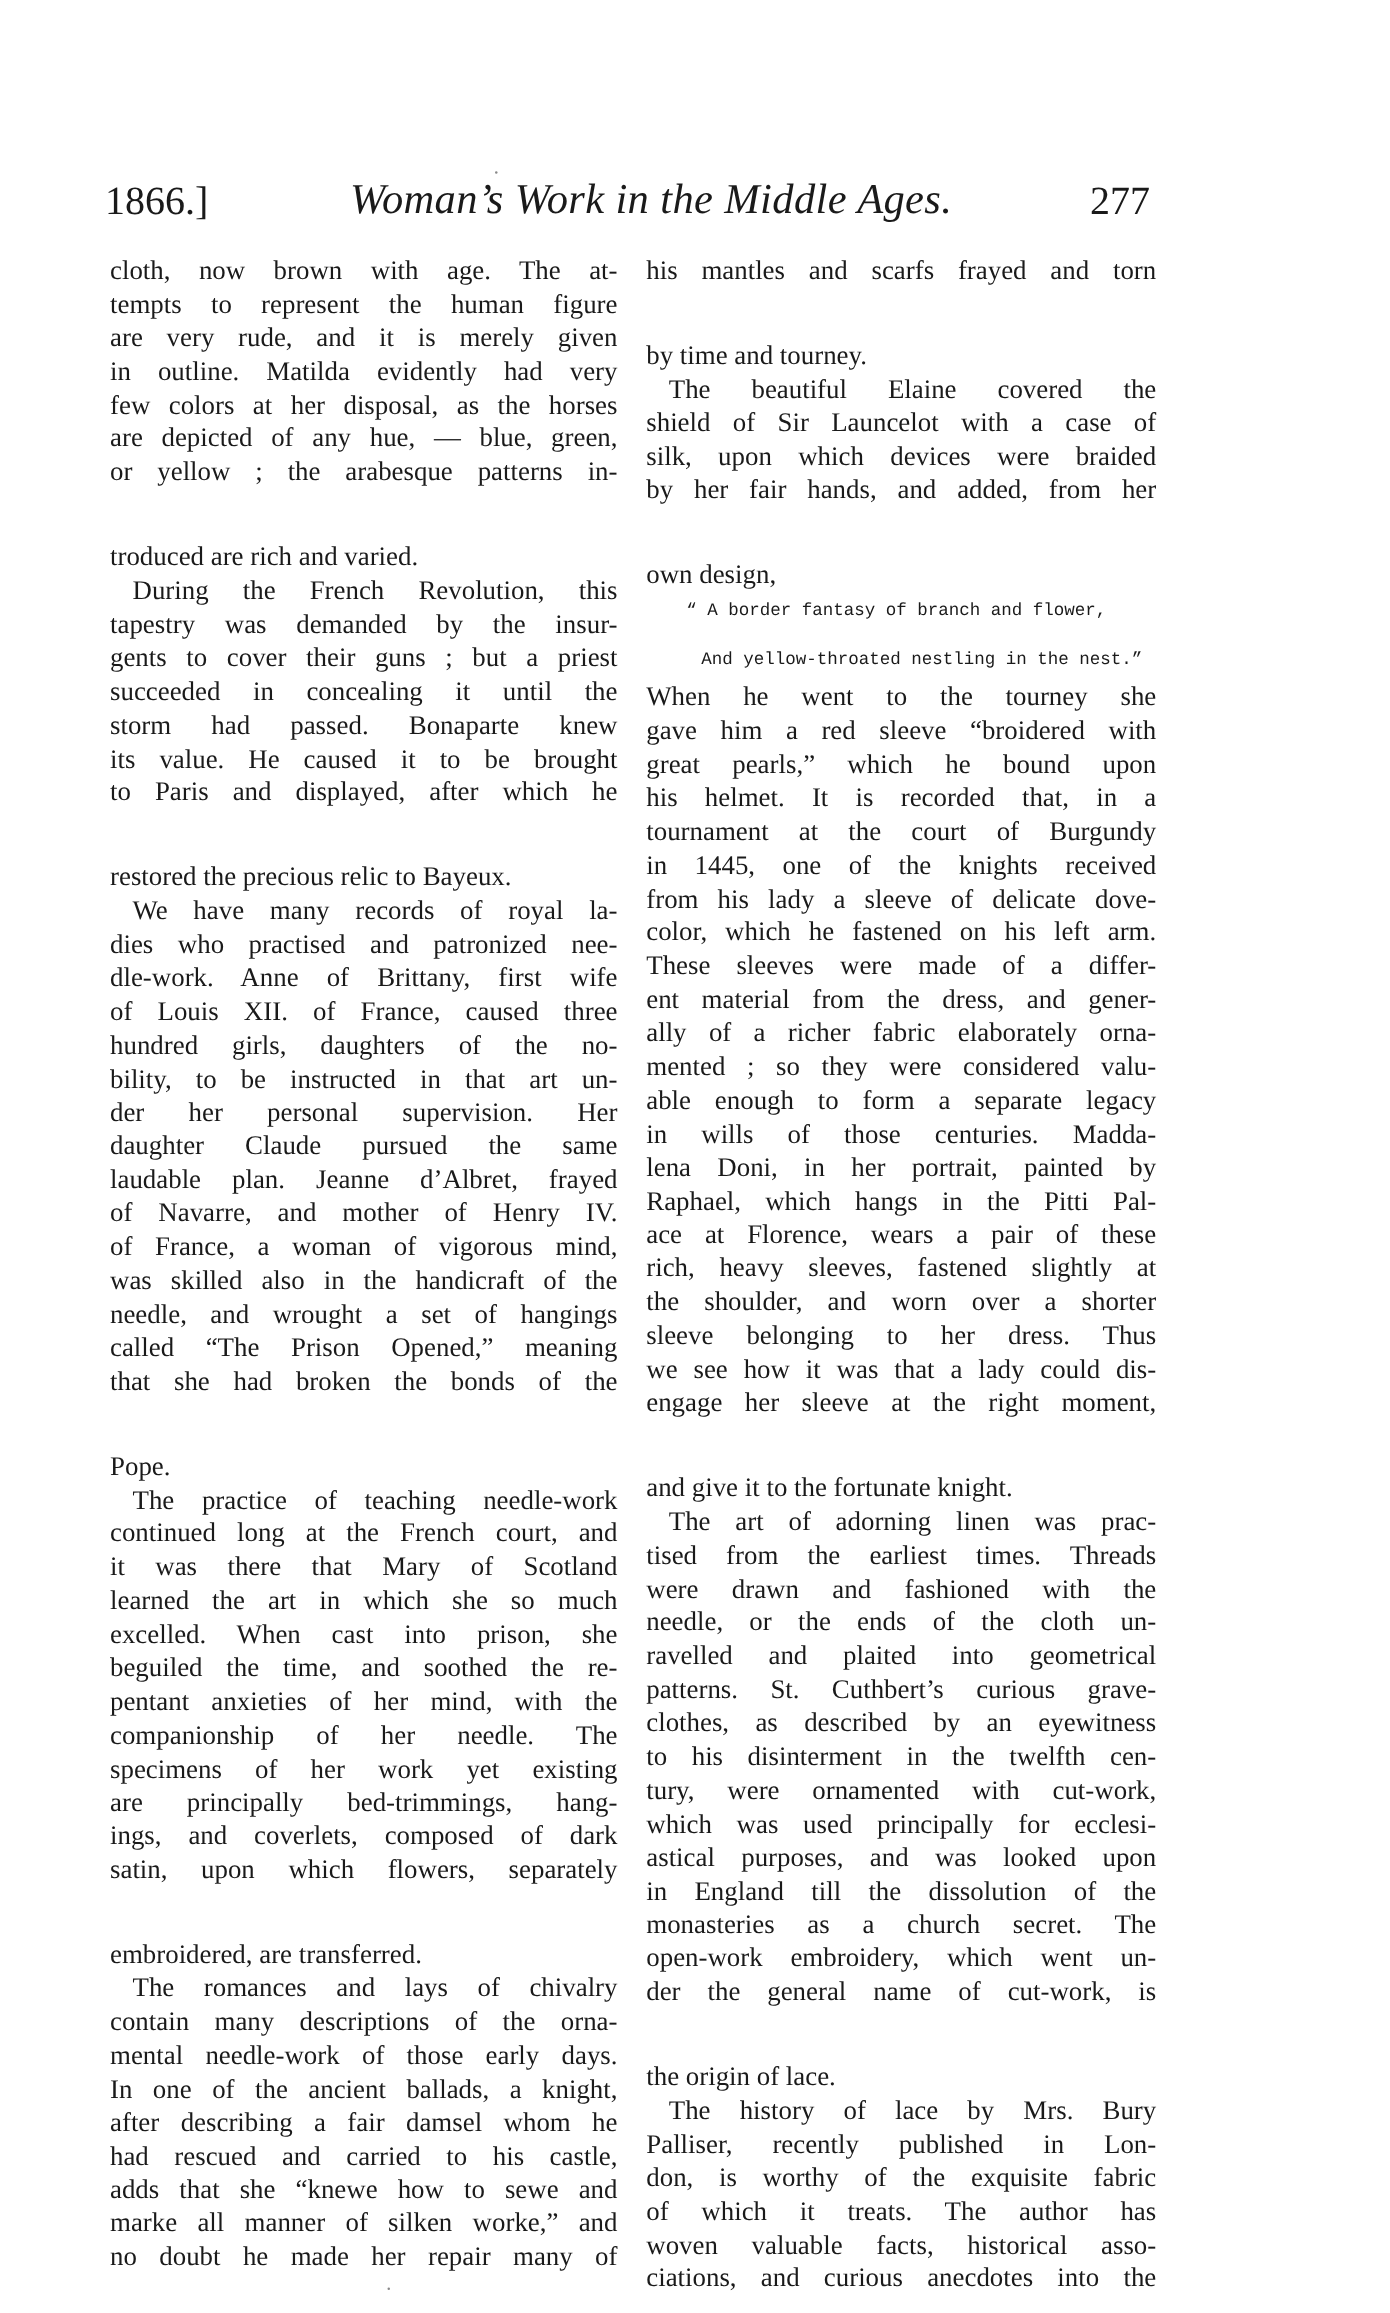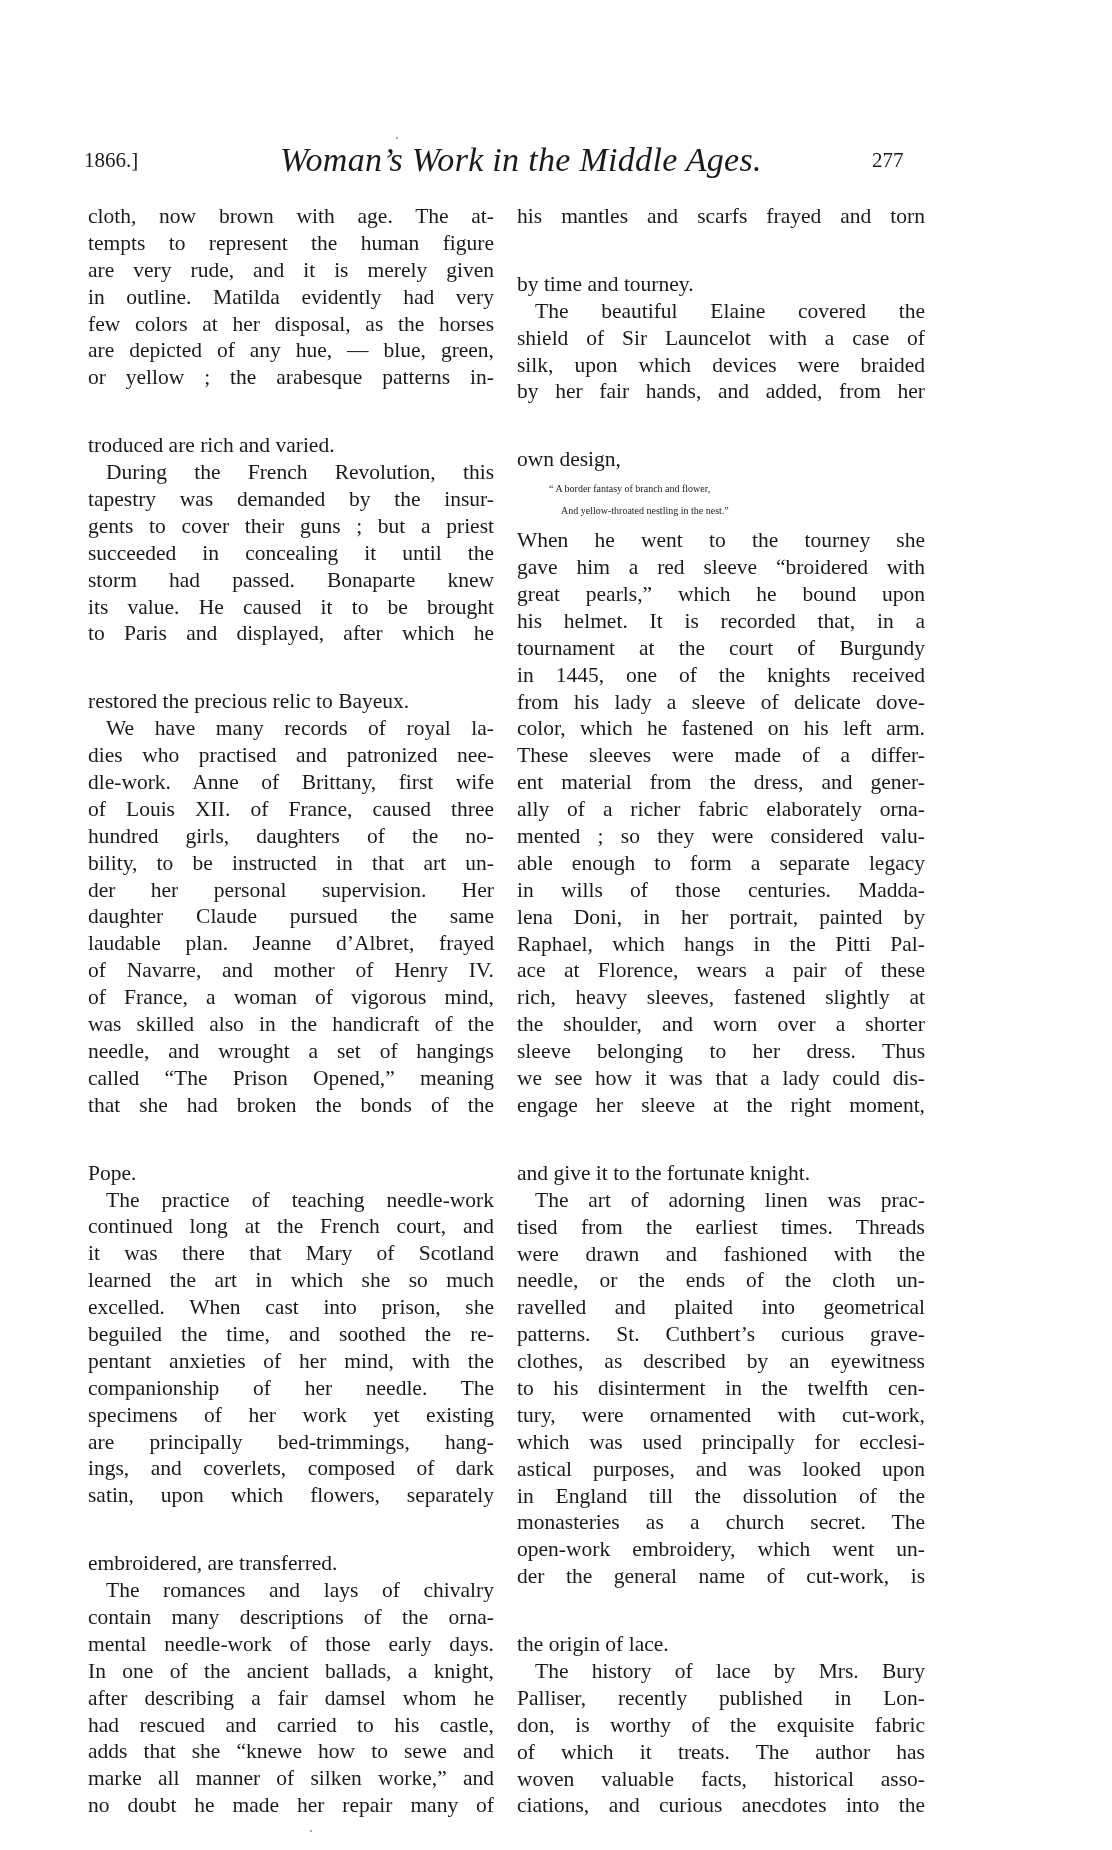--- a/index.html
+++ b/index.html
@@ -1,30 +1,30 @@
 <!DOCTYPE html>
 <html><head>
 <meta charset="utf-8">
 <style>
   html,body{margin:0;padding:0;background:#ffffff;}
   body{width:1112px;height:1850px;position:relative;overflow:hidden;
        font-family:"Liberation Serif","DejaVu Serif",serif;color:#1a1a1a;}
-  .hdr{position:absolute;top:146px;font-size:21px;line-height:28px;white-space:nowrap;}
+  .hdr{position:absolute;top:146px;font-size:32px;line-height:28px;white-space:nowrap;}
   .hdr-year{left:84px;}
   .hdr-title{left:280px;font-style:italic;font-size:34px;letter-spacing:0.3px;}
   .hdr-page{left:872px;}
   .col{position:absolute;}
   .col-left{left:88px;top:203px;width:406px;}
   .col-right{left:517px;top:203px;width:408px;}
   .ln{display:block;height:26.9px;line-height:26.9px;font-size:21.5px;
       text-align:justify;text-align-last:justify;white-space:nowrap;overflow:visible;}
   .ln.end{text-align-last:left;margin-top:41px;}
   .ln.indent{padding-left:18px;}
-  .quote{display:block;font-size:10px;line-height:22px;height:22px;padding-left:32px;white-space:nowrap;}
-  .quote.q2{padding-left:44px;}
+  .quote{display:block;font-size:14px;line-height:22px;height:22px;padding-left:32px;white-space:nowrap;font-family:Liberation Mono, monospace;}
+  .quote.q2{padding-left:44px;margin-top:17px;}
   .quote-block{padding-top:5px;padding-bottom:5px;}
   .speck{position:absolute;width:2px;height:2px;background:#888;border-radius:1px;}
 </style>
 </head>
 <body>
 
 <div class="hdr hdr-year">1866.]</div>
 <div class="hdr hdr-title">Woman’s Work in the Middle Ages.</div>
 <div class="hdr hdr-page">277</div>
 

